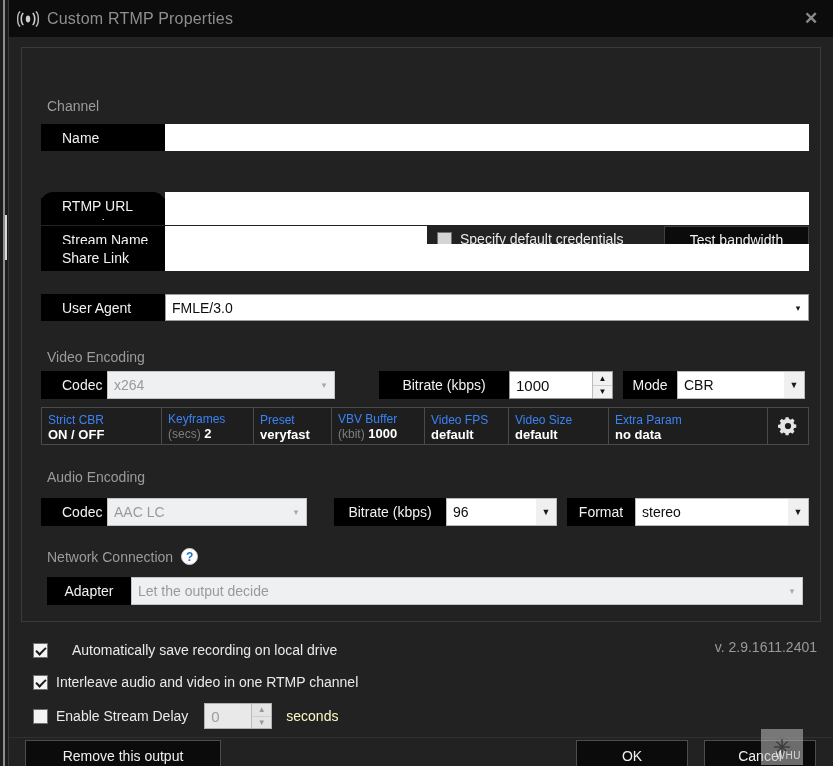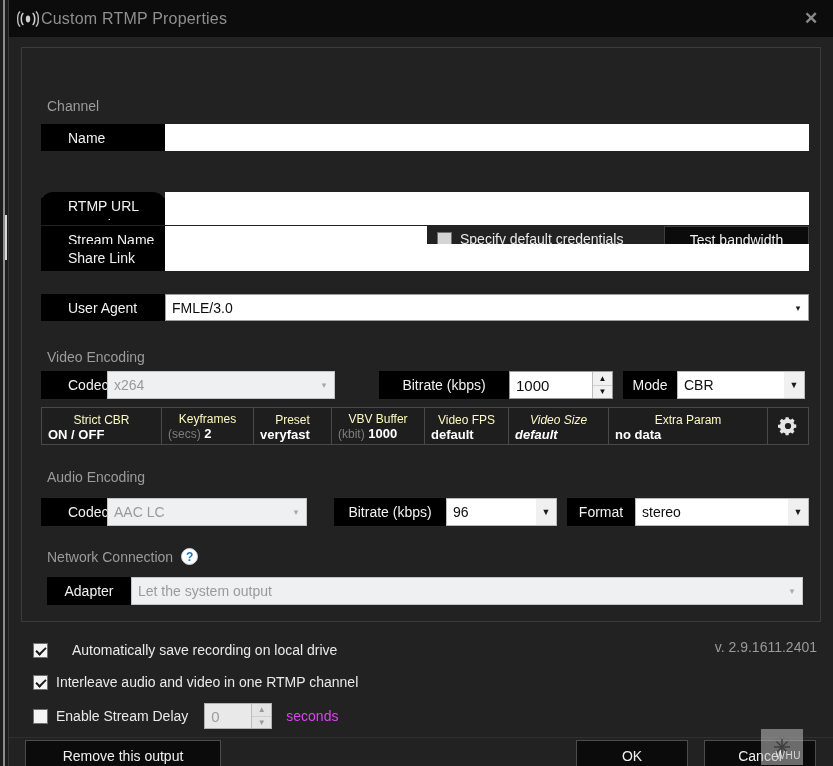--- a/index.html
+++ b/index.html
@@ -39,21 +39,21 @@
     height: 37px; min-height: 37px;
     background: #0c0c0c;
     display: flex; align-items: center;
     position: relative;
   }
   .titlebar-icon {
     width: 26px; height: 22px; margin-left: 6px;
     display: flex; align-items: center; justify-content: center;
   }
   .titlebar-title {
-    color: #8f8f8f; font-size: 16px; 
+    color: #8f8f8f; font-size: 16px; margin-left: 6px;
     letter-spacing: .2px;
   }
   .titlebar-close {
     position: absolute; right: 0; top: 0; width: 44px; height: 37px;
     color: #8a8a8a; font-size: 17px; font-weight: bold;
     display: flex; align-items: center; justify-content: center;
     cursor: default;
   }
 
   
@@ -72,21 +72,21 @@
     color: #9b9b9b; font-size: 14px;
   }
 
   
   .row { position: absolute; display: flex; align-items: stretch; }
 
   .lbl {
     background: #000000;
     color: #f2f2f2;
     display: flex; align-items: center;
-    padding-left: 27px;
+    padding-left: 21px;
     font-size: 14px;
     height: 100%;
   }
   .lbl.center { justify-content: center; padding-left: 0; }
 
   .txt {
     background: #ffffff;
     border: none;
     color: #101010;
     font-family: "Liberation Sans", sans-serif;
@@ -185,21 +185,21 @@
     border: 1px solid #4a4a4a;
     background: #1e1e1e;
     height: 38px;
   }
   .stat {
     border-right: 1px solid #4a4a4a;
     padding: 2px 6px 0 6px;
     display: flex; flex-direction: column; justify-content: center;
     min-width: 0;
   }
-  .stat .sk { color: #fef9c3; font-size: 12px; line-height: 14px; white-space: nowrap; text-align: center; }
+  .stat .sk { color: #3b82f6; font-size: 12px; line-height: 14px; white-space: nowrap; }
   .stat .sv { color: #ffffff; font-size: 13px; font-weight: bold; line-height: 15px; white-space: nowrap; }
   .stat.inline .inl { line-height: 15px; white-space: nowrap; }
   .stat.inline .inl .sk2 { color: #7e7e7e; font-size: 12px; }
   .stat.inline .inl .sv2 { color: #ffffff; font-size: 13px; font-weight: bold; }
   .stat.gear {
     border-right: none; width: 40px; min-width: 40px;
     align-items: center; justify-content: center;
   }
 
   .help-icon {
@@ -347,21 +347,21 @@
         <div class="sk">VBV Buffer</div>
         <div class="inl">
           <span class="sk2">(kbit)</span>
           <span class="sv2">1000</span>
         </div>
       </div>
       <div class="stat" style="width:84px;">
         <div class="sk">Video FPS</div>
         <div class="sv">default</div>
       </div>
-      <div class="stat" style="width:100px;font-style:italic;">
+      <div class="stat" style="width:100px;">
         <div class="sk">Video Size</div>
         <div class="sv">default</div>
       </div>
       <div class="stat" style="flex:1;">
         <div class="sk">Extra Param</div>
         <div class="sv">no data</div>
       </div>
       <div class="stat gear">
         <span>
           <svg width="22" height="22" viewBox="0 0 24 24">
@@ -400,21 +400,21 @@
     </div>
 
     <div class="sec-title" style="left:38px; top:511px; display:flex; align-items:center; gap:8px;">
       <span>Network Connection</span>
       <span class="help-icon">?</span>
     </div>
 
     <div class="row" style="left:38px; top:540px; height:28px;">
       <div class="lbl center" style="width:84px;">Adapter</div>
       <div class="combo disabled" style="width:672px;">
-        <span class="cval">Let the system output</span>
+        <span class="cval">Let the output decide</span>
         <span class="carrow">▾</span>
       </div>
     </div>
 
     <div class="row" style="left:24px; top:603px; height:20px; align-items:center;gap:16px;">
       <div class="cbx white checked"></div>
       <div class="ck-label">Automatically save recording on local drive</div>
     </div>
 
     <div class="row" style="left:24px; top:635px; height:20px; align-items:center;">
@@ -425,21 +425,21 @@
     <div class="row" style="left:24px; top:665px; height:28px; align-items:center;">
       <div class="cbx white"></div>
       <div class="ck-label" style="margin-right:16px;">Enable Stream Delay</div>
       <div class="spin disabled" style="width:68px; height:26px;">
         <div class="sval">0</div>
         <div class="sbtns">
           <div>▲</div>
           <div>▼</div>
         </div>
       </div>
-      <div class="ck-label" style="margin-left:14px; color:#d946ef;">seconds</div>
+      <div class="ck-label" style="margin-left:14px; color:#fef9c3;">seconds</div>
     </div>
 
     <div class="version" style="right:16px; top:602px;">v. 2.9.1611.2401</div>
 
     <div class="divider" style="top:700px;"></div>
 
     <div class="btn" style="position:absolute; left:16px; top:703px; width:196px; height:32px;">Remove this output</div>
     <div class="btn" style="position:absolute; left:567px; top:703px; width:112px; height:32px;">OK</div>
     <div class="btn" style="position:absolute; left:695px; top:703px; width:112px; height:32px;">Cancel</div>
 

